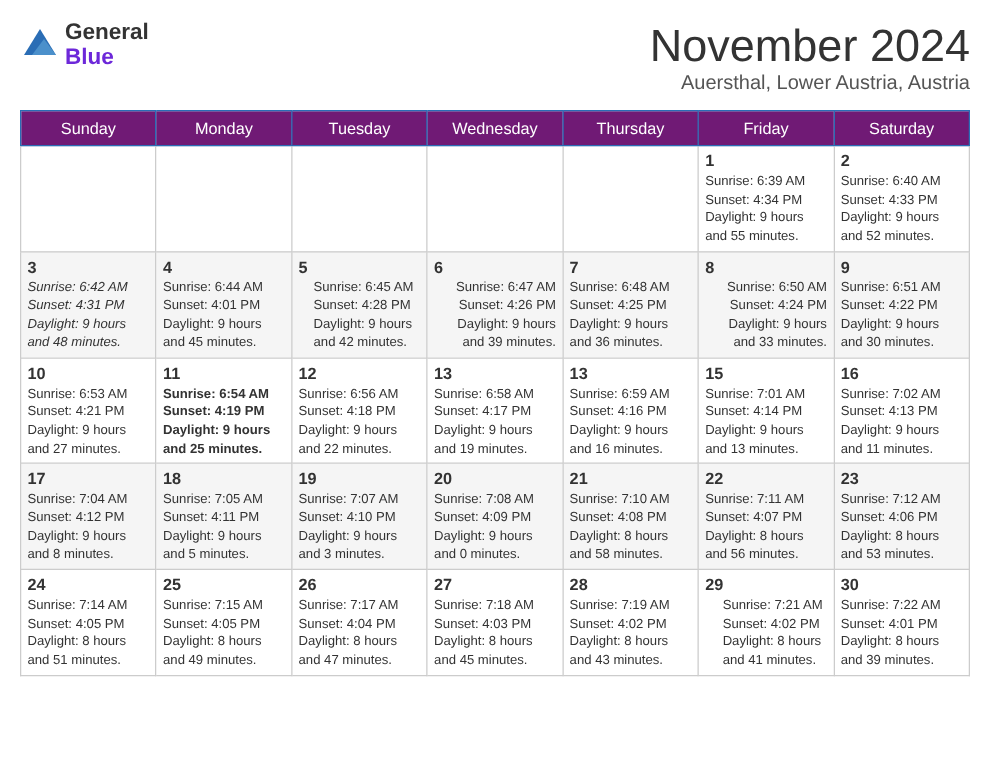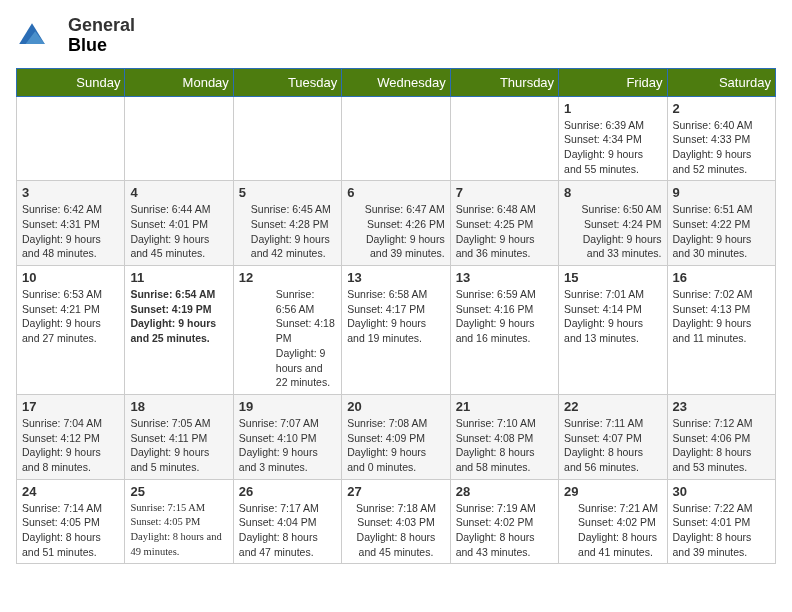--- a/index.html
+++ b/index.html
@@ -12,29 +12,29 @@
     }
     .header-area {
       display: flex;
       justify-content: space-between;
       align-items: flex-start;
       margin-bottom: 12px;
     }
     .logo {
       display: flex;
       align-items: center;
-      gap: 20px;
+      gap: 4px;
     }
     .logo-text {
       font-size: 18px;
       font-weight: bold;
       line-height: 1.1;
     }
     .logo-general { color: #333; }
-    .logo-blue { color: #000000; }
+    .logo-blue { color: #6d28d9; }
     .logo-icon {
       width: 32px;
       height: 32px;
     }
     .title-area {
       text-align: right;
     }
     .month-title {
       font-size: 36px;
       font-weight: normal;
@@ -43,24 +43,24 @@
     .location-title {
       font-size: 16px;
       color: #555;
     }
     .calendar-table {
       width: 100%;
       border-collapse: collapse;
       font-size: 11px;
     }
     .calendar-table th {
-      background: #4d7c0f;
+      background: #701a75;
       color: #fff;
       padding: 6px 4px;
-      text-align: right;
+      text-align: center;
       font-size: 13px;
       font-weight: normal;
       border: 1px solid #2a6db5;
     }
     .calendar-table td {
       border: 1px solid #ccc;
       vertical-align: top;
       padding: 4px 5px;
       min-height: 80px;
       height: 80px;
@@ -91,20 +91,24 @@
 <div class="header-area">
   <div class="logo">
     <svg class="logo-icon" viewBox="0 0 40 40">
       <polygon points="20,4 36,30 4,30" fill="#2a6db5"></polygon>
       <polygon points="24,14 36,30 12,30" fill="#5a9fd4" opacity="0.7"></polygon>
     </svg>
     <div class="logo-text">
       <span class="logo-general">General</span><br>
       <span class="logo-blue">Blue</span>
     </div>
+  </div>
+  <div class="title-area">
+    <div class="month-title">November 2024</div>
+    <div class="location-title">Auersthal, Lower Austria, Austria</div>
   </div>
 </div>
 
 <table class="calendar-table">
   <thead>
     <tr>
       <th>Sunday</th>
       <th>Monday</th>
       <th>Tuesday</th>
       <th>Wednesday</th>
@@ -129,21 +133,21 @@
         <td>
           <div class="day-number">2</div>
           <div class="day-info" style="white-space: pre-line;">Sunrise: 6:40 AM
 Sunset: 4:33 PM
 Daylight: 9 hours and 52 minutes.</div>
         </td>
       </tr>
       <tr>
         <td>
           <div class="day-number">3</div>
-          <div class="day-info" style="white-space: pre-line;">Sunrise: 6:42 AM
+          <div class="day-info" style="white-space: pre-line; font-style: italic;">Sunrise: 6:42 AM
 Sunset: 4:31 PM
 Daylight: 9 hours and 48 minutes.</div>
         </td>
         <td>
           <div class="day-number">4</div>
           <div class="day-info" style="white-space: pre-line;">Sunrise: 6:44 AM
 Sunset: 4:01 PM
 Daylight: 9 hours and 45 minutes.</div>
         </td>
         <td>
@@ -185,21 +189,21 @@
 Daylight: 9 hours and 27 minutes.</div>
         </td>
         <td>
           <div class="day-number">11</div>
           <div class="day-info" style="white-space: pre-line; font-weight: bold;">Sunrise: 6:54 AM
 Sunset: 4:19 PM
 Daylight: 9 hours and 25 minutes.</div>
         </td>
         <td>
           <div class="day-number">12</div>
-          <div class="day-info" style="white-space: pre-line; margin-left: 37px;">Sunrise: 6:56 AM
+          <div class="day-info" style="white-space: pre-line;">Sunrise: 6:56 AM
 Sunset: 4:18 PM
 Daylight: 9 hours and 22 minutes.</div>
         </td>
         <td>
           <div class="day-number">13</div>
           <div class="day-info" style="white-space: pre-line;">Sunrise: 6:58 AM
 Sunset: 4:17 PM
 Daylight: 9 hours and 19 minutes.</div>
         </td>
         <td>
@@ -267,33 +271,33 @@
       </tr>
       <tr>
         <td>
           <div class="day-number">24</div>
           <div class="day-info" style="white-space: pre-line;">Sunrise: 7:14 AM
 Sunset: 4:05 PM
 Daylight: 8 hours and 51 minutes.</div>
         </td>
         <td>
           <div class="day-number">25</div>
-          <div class="day-info" style="white-space: pre-line; font-family: Liberation Serif, serif;">Sunrise: 7:15 AM
+          <div class="day-info" style="white-space: pre-line;">Sunrise: 7:15 AM
 Sunset: 4:05 PM
 Daylight: 8 hours and 49 minutes.</div>
         </td>
         <td>
           <div class="day-number">26</div>
           <div class="day-info" style="white-space: pre-line;">Sunrise: 7:17 AM
 Sunset: 4:04 PM
 Daylight: 8 hours and 47 minutes.</div>
         </td>
         <td>
           <div class="day-number">27</div>
-          <div class="day-info" style="white-space: pre-line; text-align: center;">Sunrise: 7:18 AM
+          <div class="day-info" style="white-space: pre-line;">Sunrise: 7:18 AM
 Sunset: 4:03 PM
 Daylight: 8 hours and 45 minutes.</div>
         </td>
         <td>
           <div class="day-number">28</div>
           <div class="day-info" style="white-space: pre-line;">Sunrise: 7:19 AM
 Sunset: 4:02 PM
 Daylight: 8 hours and 43 minutes.</div>
         </td>
         <td>

